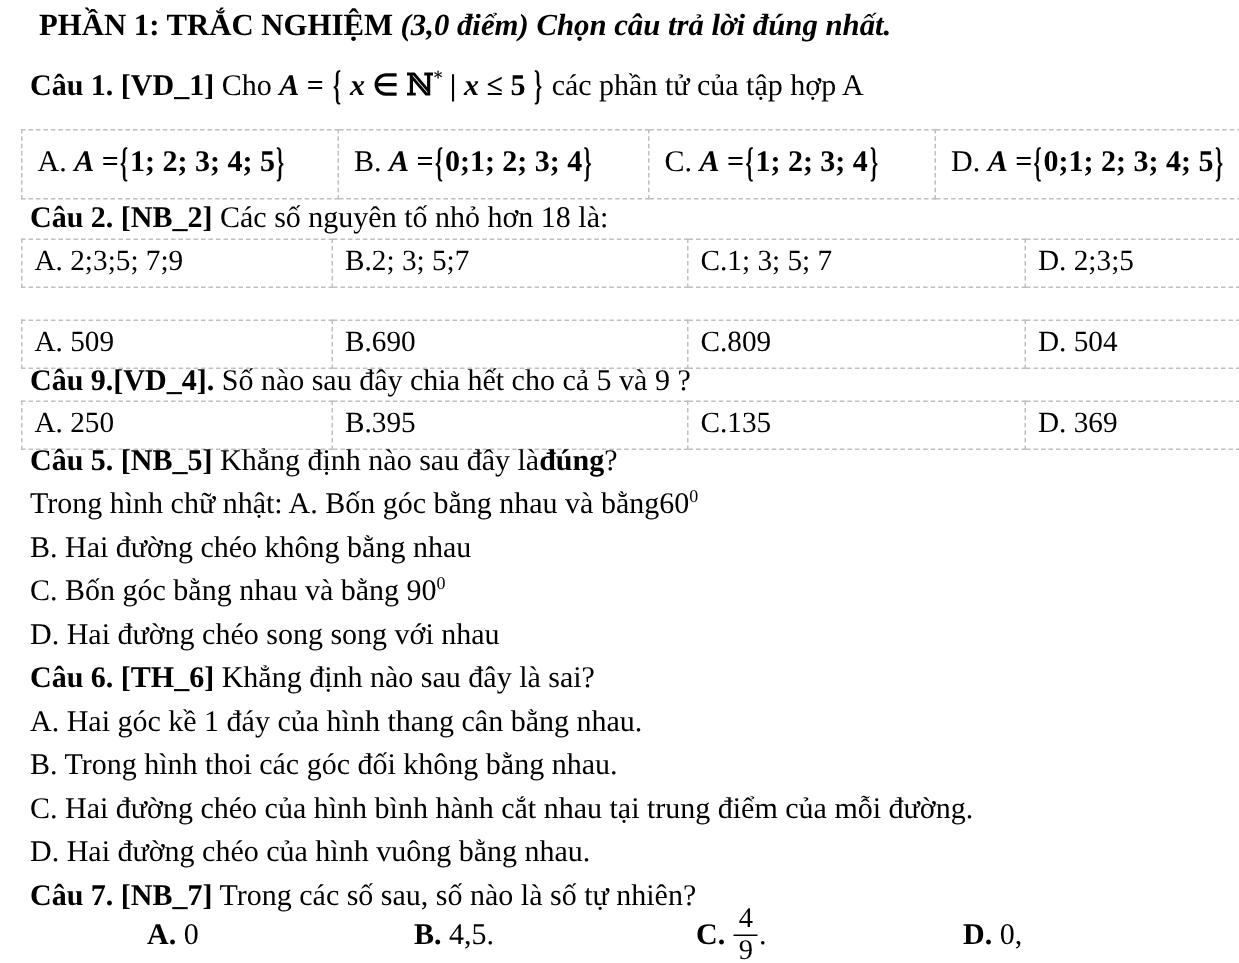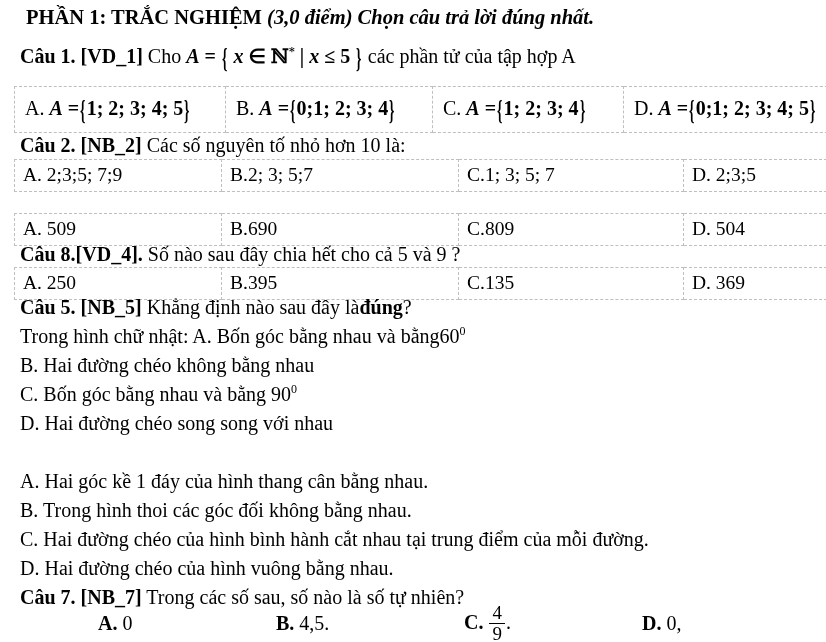--- a/index.html
+++ b/index.html
@@ -196,21 +196,21 @@
           <span>=</span><span class="brace">{</span><span>0;1; 2; 3; 4; 5</span><span class="brace">}</span>
         </span>
       </td>
     </tr>
   </tbody>
     </table>
 
   <div class="qstem" style="top:134px;">
     <span class="qlabel">Câu 2.</span>
     <span class="qlabel">[NB_2]</span>
-    <span>Các số nguyên tố nhỏ hơn 10 là:</span>
+    <span>Các số nguyên tố nhỏ hơn 18 là:</span>
   </div>
 
   <table class="atable opt-table" style="top:159px;">
     <tbody>
         <tr>
       <td style="width:198px;">A.  2;3;5; 7;9</td>
       <td style="width:228px;">B.2; 3; 5;7</td>
       <td style="width:216px;">C.1; 3; 5; 7</td>
       <td style="width:154px;">D.  2;3;5</td>
     </tr>
@@ -223,21 +223,21 @@
         <tr>
       <td style="width:198px;">A. 509</td>
       <td style="width:228px;">B.690</td>
       <td style="width:216px;">C.809</td>
       <td style="width:154px;">D. 504</td>
     </tr>
   </tbody>
     </table>
 
   <div class="qstem" style="top:243px;">
-    <span class="qlabel">Câu 8.</span><span class="qlabel">[VD_4].</span>
+    <span class="qlabel">Câu 9.</span><span class="qlabel">[VD_4].</span>
     <span>Số nào sau đây chia hết cho cả 5 và 9 ?</span>
   </div>
 
   <table class="atable opt-table" style="top:267px;">
     <tbody>
         <tr>
       <td style="width:198px;">A. 250</td>
       <td style="width:228px;">B.395</td>
       <td style="width:216px;">C.135</td>
       <td style="width:154px;">D. 369</td>
@@ -257,20 +257,25 @@
 
   <div class="optline" style="top:354px;">B. Hai đường chéo không bằng nhau</div>
 
   <div class="optline" style="top:383px;">
     <span>C. Bốn góc bằng nhau và bằng</span>
     <span>90</span><span class="supzero">0</span>
   </div>
 
   <div class="optline" style="top:412px;">D. Hai đường chéo song song với nhau</div>
 
+  <div class="qstem" style="top:441px;">
+    <span class="qlabel">Câu 6.</span>
+    <span class="qlabel">[TH_6]</span>
+    <span>Khẳng định nào sau đây là sai?</span>
+  </div>
 
   <div class="optline" style="top:470px;">A. Hai góc kề 1 đáy của hình thang cân bằng nhau.</div>
   <div class="optline" style="top:499px;">B. Trong hình thoi các góc đối không bằng nhau.</div>
   <div class="optline" style="top:528px;">C. Hai đường chéo của hình bình hành cắt nhau tại trung điểm của mỗi đường.</div>
   <div class="optline" style="top:557px;">D. Hai đường chéo của hình vuông bằng nhau.</div>
 
   <div class="qstem" style="top:586px;">
     <span class="qlabel">Câu 7.</span>
     <span class="qlabel">[NB_7]</span>
     <span>Trong các số sau, số nào là số tự nhiên?</span>

